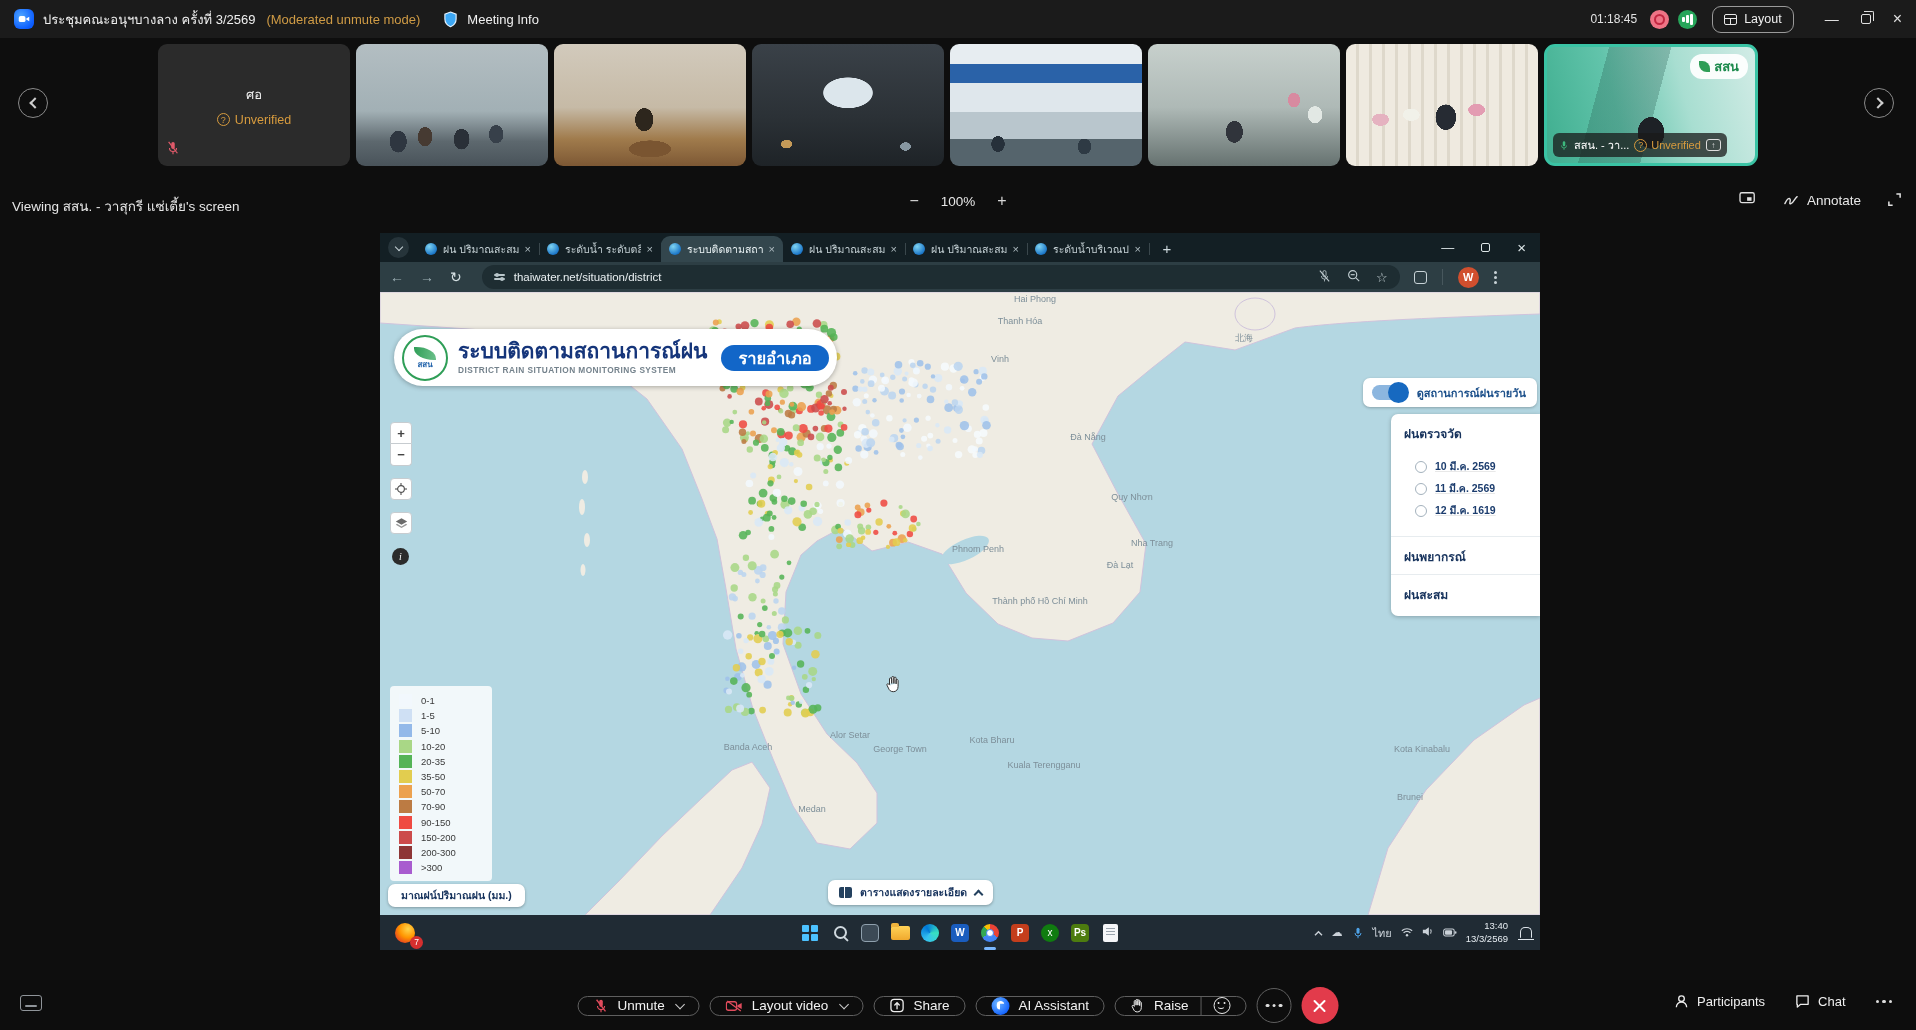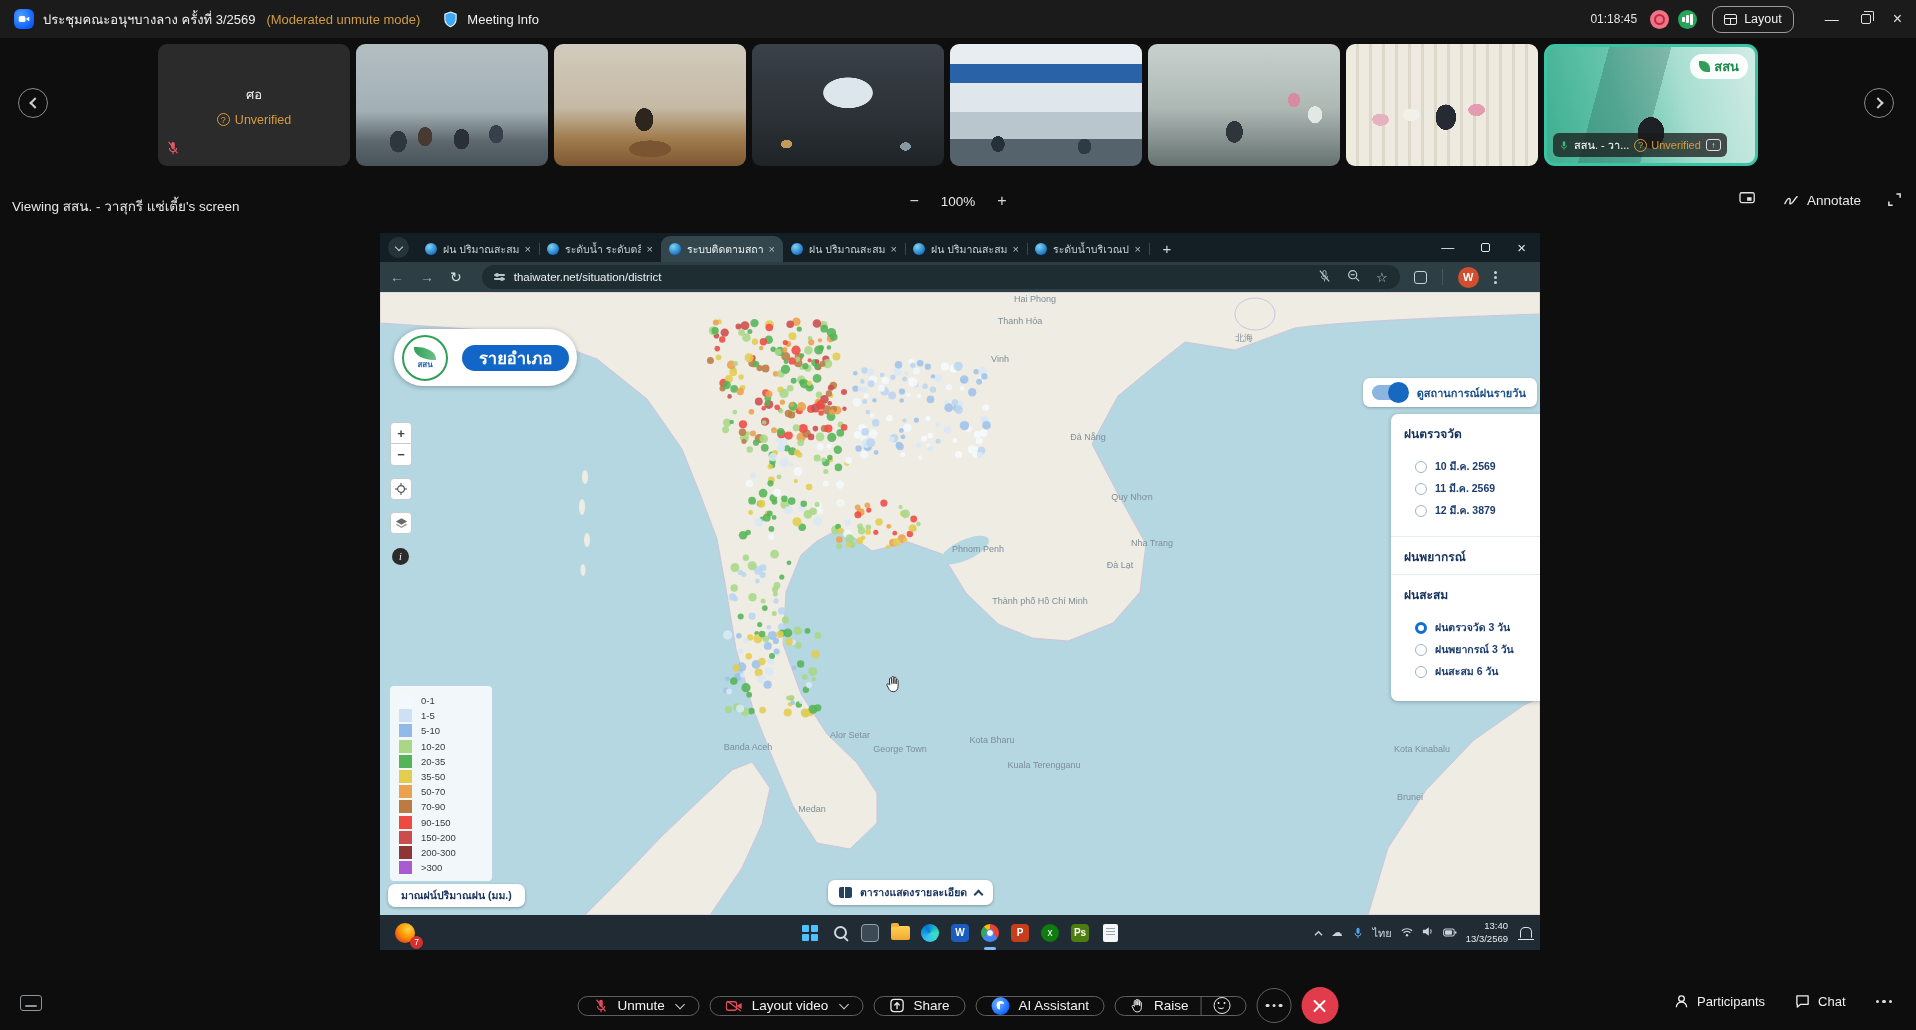--- a/index.html
+++ b/index.html
@@ -178,21 +178,21 @@
            align-items:center;gap:9px;padding:0 11px 0 9px;box-shadow:0 1px 3px rgba(0,0,0,.25);}
   .switch{width:36px;height:15px;border-radius:8px;background:#8cb6df;position:relative;flex:none;}
   .switch::after{content:"";position:absolute;right:-1px;top:-3px;width:21px;height:21px;border-radius:50%;
                  background:#1769c0;}
   .ptoggle-lbl{font-size:11px;font-weight:bold;color:#1b4f8a;white-space:nowrap;}
   .panel{position:absolute;right:0;top:122px;width:149px;background:#fff;border-radius:7px 0 0 7px;
          box-shadow:0 1px 4px rgba(0,0,0,.25);padding-bottom:4px;}
   .p-head{font-size:12px;font-weight:bold;color:#16325c;padding:10px 13px 8px;}
   .p-sec{border-bottom:1px solid #e7ecef;}
   .p-sec:last-child{border-bottom:none;}
-  .rgroup{padding:2px 8px 12px 24px;}
+  .rgroup{padding:2px 8px 12px 24px;text-decoration:underline;}
   .rrow{display:flex;align-items:center;gap:8px;margin:5px 0;}
   .radio{width:12px;height:12px;border-radius:50%;border:1.5px solid #a4b2bd;background:#fff;flex:none;}
   .radio.on{border:3.5px solid #0f6fd6;}
   .rlabel{font-size:10.5px;font-weight:bold;color:#1c3d6e;white-space:nowrap;}
   .handcur{position:absolute;left:505px;top:383px;}
 
   
   .taskbar{position:absolute;left:0;right:0;bottom:0;height:35px;background:#202b34;display:flex;align-items:center;}
   .tb-left{position:absolute;left:12px;display:flex;align-items:center;}
   .tb-center{margin:0 auto;display:flex;align-items:center;gap:4px;}
@@ -999,20 +999,24 @@
           <span class="map-label" style="left: 1042px; top: 452px;">Kota Kinabalu</span>
           <span class="map-label" style="left: 1030px; top: 500px;">Brunei</span>
           <span class="map-label" style="left: 864px; top: 40px;">北海</span>
         </div>
 
       <div class="banner">
         <span class="site-logo">
           <span class="lf"></span>
           <span class="lt">สสน</span>
         </span>
+        <span class="site-txt">
+          <span class="site-title">ระบบติดตามสถานการณ์ฝน</span>
+          <span class="site-sub">DISTRICT RAIN SITUATION MONITORING SYSTEM</span>
+        </span>
         <span class="site-badge">รายอำเภอ</span>
       </div>
 
       <div class="mapctl">
         <span class="mbtn">+</span>
         <span class="mbtn">−</span>
         <span class="mbtn r">
           <svg width="12" height="12" viewBox="0 0 16 16">
               <circle cx="8" cy="8" r="4.5" stroke="#555" fill="none" stroke-width="1.5"></circle>
               <line x1="8" y1="0" x2="8" y2="4" stroke="#555" stroke-width="1.5"></line>
@@ -1099,43 +1103,29 @@
               <div class="rrow">
                 <span class="radio"></span>
                 <span class="rlabel">10 มี.ค. 2569</span>
               </div>
               <div class="rrow">
                 <span class="radio"></span>
                 <span class="rlabel">11 มี.ค. 2569</span>
               </div>
               <div class="rrow">
                 <span class="radio"></span>
-                <span class="rlabel">12 มี.ค. 3879</span>
+                <span class="rlabel">12 มี.ค. 1619</span>
               </div>
             </div>
           </div>
           <div class="p-sec">
             <div class="p-head">ฝนพยากรณ์</div>
           </div>
           <div class="p-sec">
             <div class="p-head">ฝนสะสม</div>
-            <div class="rgroup">
-              <div class="rrow">
-                <span class="radio on"></span>
-                <span class="rlabel">ฝนตรวจวัด 3 วัน</span>
-              </div>
-              <div class="rrow">
-                <span class="radio"></span>
-                <span class="rlabel">ฝนพยากรณ์ 3 วัน</span>
-              </div>
-              <div class="rrow">
-                <span class="radio"></span>
-                <span class="rlabel">ฝนสะสม 6 วัน</span>
-              </div>
-            </div>
           </div>
         </div>
 
       <span class="handcur">
         <svg width="17" height="19" viewBox="0 0 17 19">
             <path d="M4.5 9V4a1.1 1.1 0 0 1 2.2 0v4M6.7 8V2.6a1.1 1.1 0 0 1 2.2 0V8M8.9 8V3.2a1.1 1.1 0 0 1 2.2 0V8.4M11.1 8.6V4.8c.9-.9 2-.3 2 .9v5.6c0 3.3-1.9 5.4-4.8 5.4-2.6 0-4-1.4-4.9-3.6L2 10.2c-.5-1.1.8-2 1.7-1.2l.8.9" fill="#fff" stroke="#333" stroke-width="1" stroke-linecap="round" stroke-linejoin="round"></path>
           </svg>
       </span>
     </div>
 

